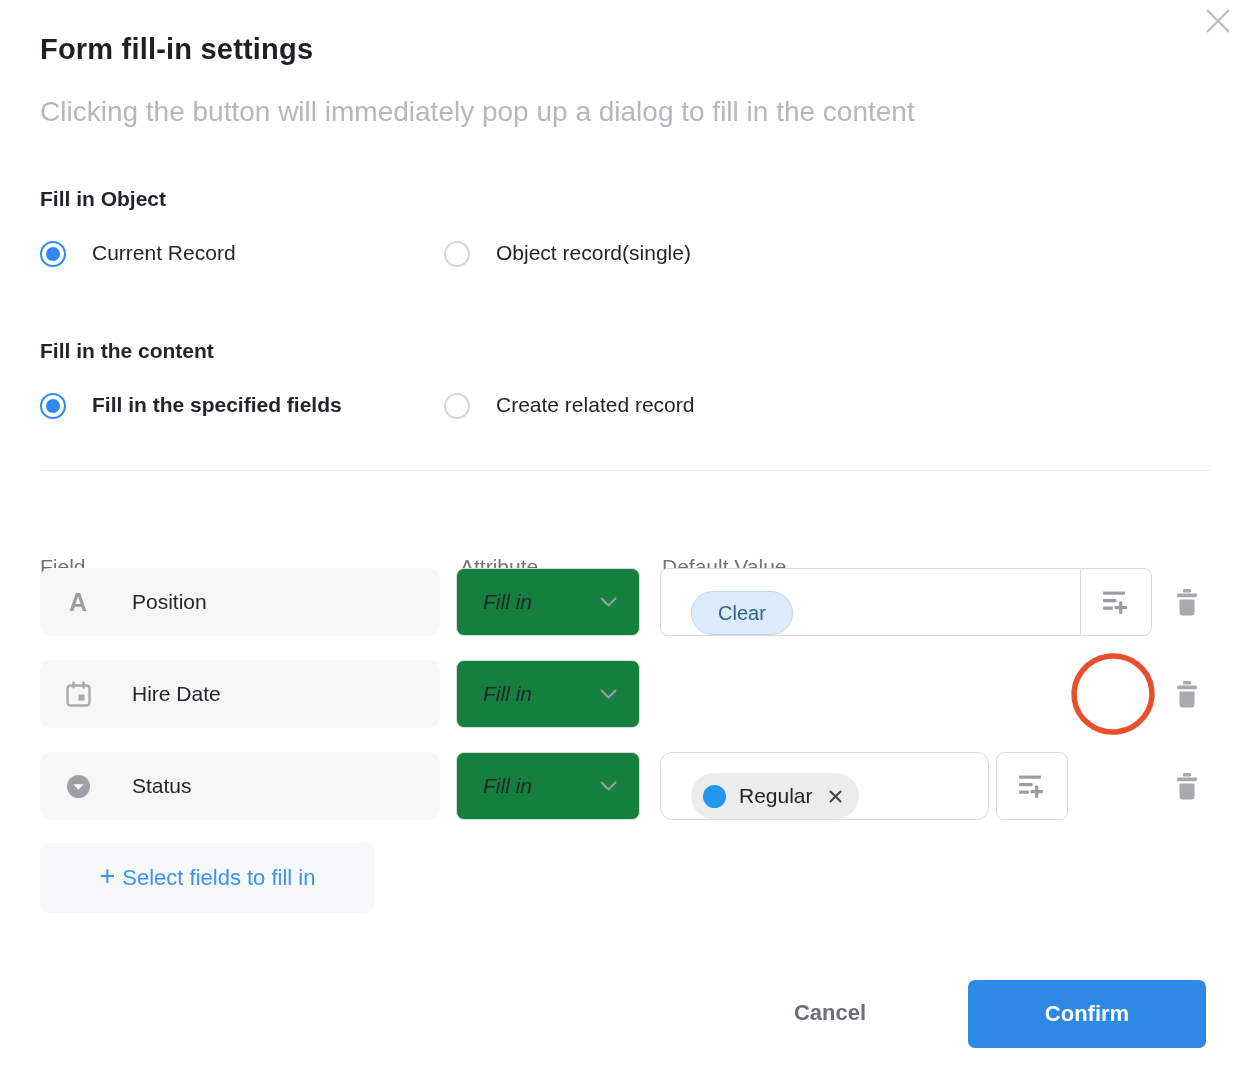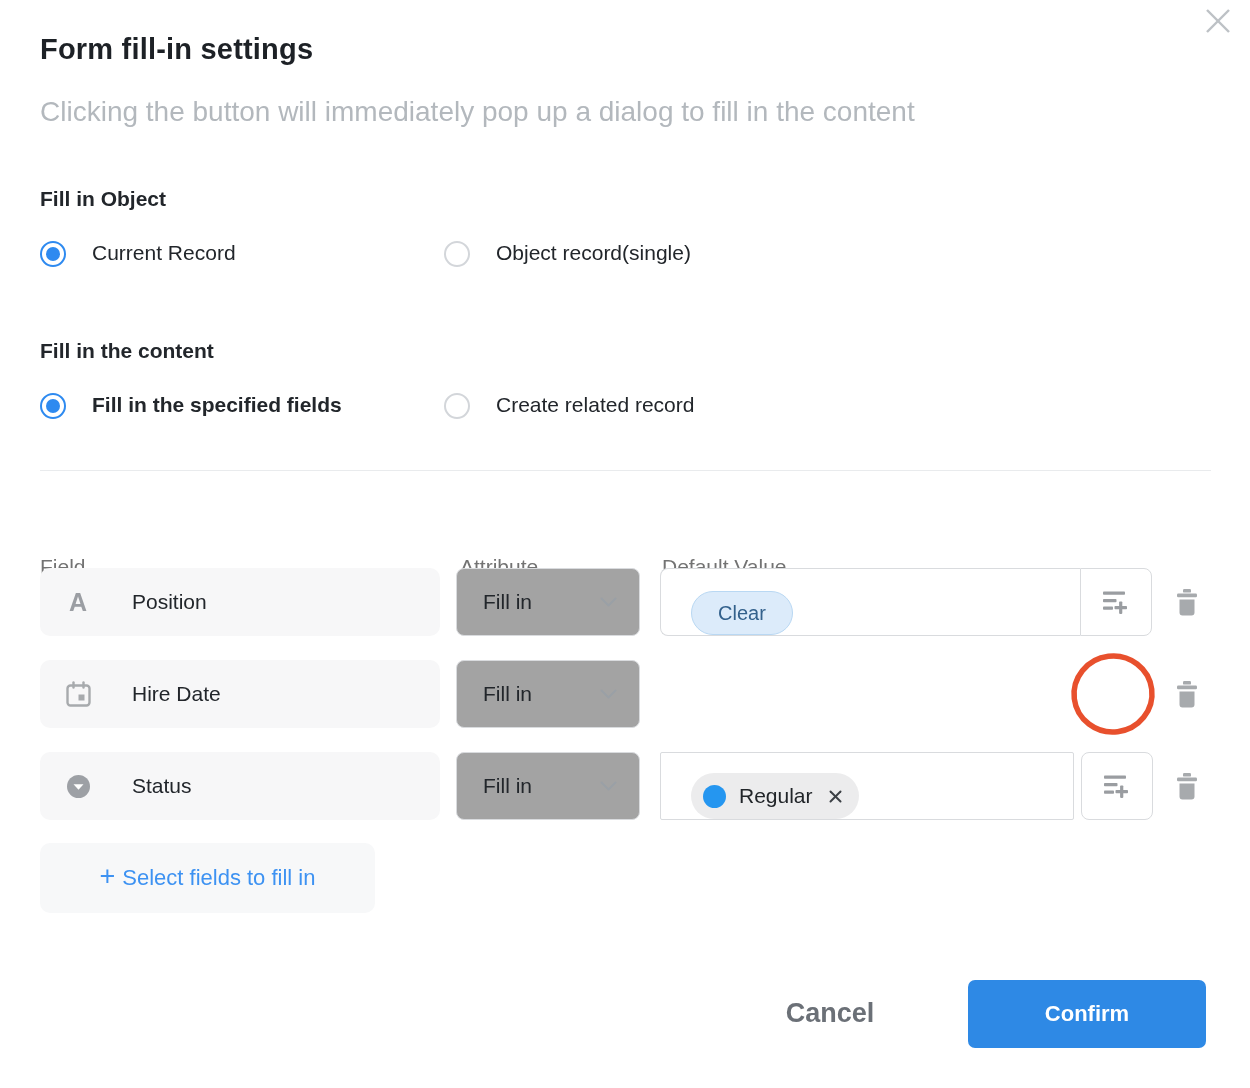--- a/index.html
+++ b/index.html
@@ -23,30 +23,30 @@
   .divider { position:absolute; left:40px; top:470px; width:1171px; height:1px; background:#e9ebed; }
   .col-header { position:absolute; top:515px; font-size:21px; color:#737373;margin-top:40px; }
   .h-field { left:40px; } .h-attr { left:460px; } .h-default { left:662px; }
 
   .field-pill { position:absolute; left:40px; width:400px; height:68px; background:#f7f7f8;
     border-radius:10px; display:flex; align-items:center; padding-left:24px; }
   .field-pill .ficon { width:28px; display:flex; align-items:center; justify-content:center; }
   .field-pill .fname { margin-left:40px; font-size:21px; color:#22262b; }
   .a-glyph { font-size:25px; font-weight:700; color:#9b9ea3; }
 
-  .attr-select { position:absolute; left:456px; width:184px; height:68px; background:#a3a3a3;
+  .attr-select { position:absolute; left:456px; width:184px; height:68px; background:#15803d;
     border:1.5px solid #d9dbde; border-radius:8px; display:flex; align-items:center;
-    justify-content:space-between; padding:0 22px 0 26px; font-size:21px; color:#22262b; cursor:pointer; }
+    justify-content:space-between; padding:0 22px 0 26px; font-size:21px; color:#22262b; cursor:pointer;font-style:italic; }
 
   .value-group { position:absolute; left:660px; display:flex; }
   .value-box { width:420px; height:68px; background:#fff; border:1.5px solid #d9dbde; border-right:none;
     border-radius:8px 0 0 8px; display:flex; align-items:flex-end; padding-left:30px; }
   .icon-btn { width:72px; height:68px; background:#fff; border:1.5px solid #d9dbde;
     border-radius:0 8px 8px 0; display:flex; align-items:center; justify-content:center; cursor:pointer; }
-  .value-box.detached { border-right:1.5px solid #d9dbde; border-radius:2px; width:414px; }
+  .value-box.detached { border-right:1.5px solid #d9dbde; border-radius:12px; width:329px; }
   .icon-btn.detached { border-radius:8px; margin-left:7px; }
   .r1 { top:568px; } .r2 { top:660px; } .r3 { top:752px; }
 
   .clear-tag { height:44px; padding:0 26px; background:#dcebfa; border:1px solid #b9d8f3;
     border-radius:22px; display:flex; align-items:center; font-size:20px; color:#33618c; }
   .value-text { font-size:21px; color:#1d2125; }
   .option-tag { height:46px; padding:0 16px 0 12px; background:#ececed; border-radius:23px;
     display:flex; align-items:center; gap:13px; }
   .option-dot { width:23px; height:23px; border-radius:50%; background:#2596f0; }
   .option-tag .olbl { font-size:21px; color:#212529; }
@@ -57,21 +57,21 @@
 
   .annotation { position:absolute; left:1069px; top:651px; width:88px; height:88px; pointer-events:none; z-index:5; }
 
   .select-fields-btn { position:absolute; left:40px; top:843px; width:335px; height:70px;
     background:#f7f8f9; border-radius:10px; display:flex; align-items:center; justify-content:center;
     gap:7px; cursor:pointer; }
   .select-fields-btn .plus { font-size:27px; font-weight:400; color:#3d92f2; margin-top:-3px; }
   .select-fields-btn .txt { font-size:22px; color:#3d92f2; }
 
   .cancel-btn { position:absolute; left:755px; top:990px; width:150px; height:46px; background:transparent;
-    border:none; display:flex; align-items:center; justify-content:center; font-size:27px; font-weight:700;
+    border:none; display:flex; align-items:center; justify-content:center; font-size:22px; font-weight:700;
     color:#6b7077; cursor:pointer; font-family:inherit; }
   .confirm-btn { position:absolute; left:968px; top:980px; width:238px; height:68px; background:#2e89e5;
     border:none; border-radius:7px; display:flex; align-items:center; justify-content:center;
     font-size:22px; font-weight:700; color:#ffffff; cursor:pointer; font-family:inherit; }
 </style>
 </head>
 <body>
 
 <div class="dialog">
 

